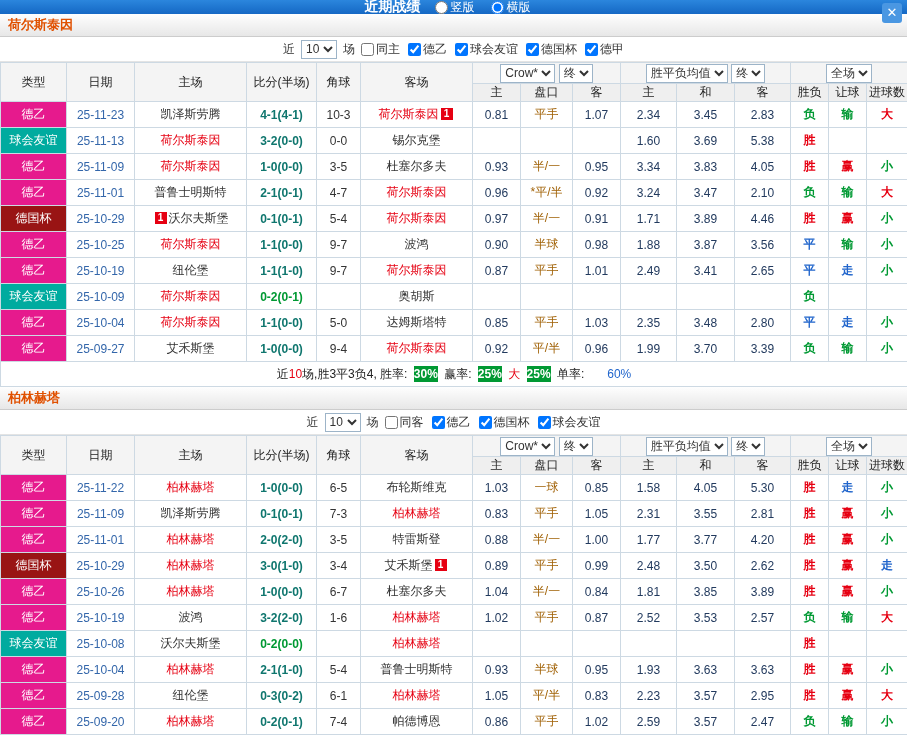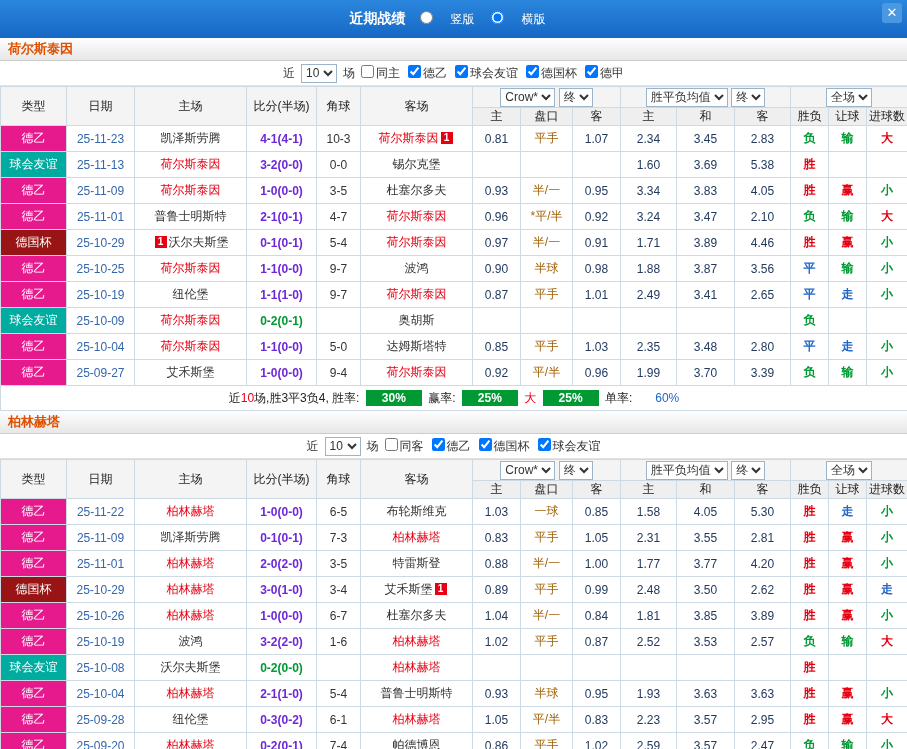--- a/index.html
+++ b/index.html
@@ -5,49 +5,49 @@
   * { box-sizing: border-box; margin: 0; padding: 0; }
   html,body { background:#fff; }
   body {
     width: 907px;
     font-family: "Liberation Sans", "DejaVu Sans", sans-serif;
     font-size: 12px;
     color: #333;
   }
   
   .topbar {
-    height: 38px;
+    height: 14px;
     background: linear-gradient(#2b86dd, #1568c4);
     display: flex; align-items: center; justify-content: center;
     position: relative; color: #fff;
   }
   .topbar .title { font-weight: bold; font-size: 14px; margin-right: 14px; }
   .layout-radios { display: flex; align-items: center; gap: 4px; font-size: 12px; }
-  .layout-radios label { display: flex; align-items: flex-start; gap: 18px; margin-right: 12px; cursor: pointer; }
+  .layout-radios label { display: flex; align-items: center; gap: 3px; margin-right: 12px; cursor: pointer; }
   .layout-radios input { margin: 0; }
   .close-btn {
     position: absolute; right: 5px; top: 3px;
     width: 20px; height: 20px; line-height: 19px;
     background: #4a97e2; color: #fff; text-align: center;
     font-weight: bold; font-size: 13px; border-radius: 3px; cursor: pointer;
   }
   
   .section-header {
     height: 23px; line-height: 22px;
     background: linear-gradient(#fefefe, #e7e7e7);
     border-bottom: 1px solid #ccc;
     padding-left: 8px;
     font-weight: bold; font-size: 13px; color: #e05000;
   }
   .filter-bar {
     height: 25px;
     display: flex; align-items: center; justify-content: center;
     gap: 6px; border-bottom: 1px solid #e4e4e4; color: #333;
   }
-  .filter-bar label { display: flex; align-items: flex-start; gap: 2px; cursor: pointer; }
+  .filter-bar label { display: flex; align-items: center; gap: 2px; cursor: pointer; }
   .filter-bar input { margin: 0; }
   select {
     font-family: "Liberation Sans", sans-serif;
     font-size: 12px; height: 19px;
     border: 1px solid #9db4c8; background: #fff; color: #333;
     cursor: pointer;
   }
   
   table { width: 907px; border-collapse: collapse; table-layout: fixed; border-radius: 29px; }
   th, td {
@@ -59,39 +59,39 @@
   thead th { background: #f4f4f4; font-weight: normal; color: #222; height: 21px; }
   thead tr.sub th { height: 18px; background: #efefef; }
   td.league { color: #fff; padding: 0; }
   td.lg-de2 { background: #e61a8d; }
   td.lg-fri { background: #00ab9f; }
   td.lg-cup { background: #991414; }
   td.date { color: #3366aa; }
   td.team { color: #333; }
   td.team.tred { color: #e60012; }
   td.score { font-weight: bold; }
-  td.score.s-r { color: #6d28d9; }
+  td.score.s-r { color: #0f766e; }
   td.score.s-g { color: #009933; }
   td.corner { color: #333; }
   td.odds { color: #223a5e; }
   td.hcap { color: #a16207; }
   td.res { font-weight: bold; }
   .c-r { color: #e60012; }
   .c-g { color: #009933; }
   .c-b { color: #2266cc; }
   .badge {
     display: inline-block; background: #e60012; color: #fff;
     width: 12px; height: 12px; line-height: 12px;
     font-size: 10px; font-weight: bold; margin: 0 2px; vertical-align: 1px;
   }
   tr.summary td { height: 25px; background: #fff; font-size: 12px; }
   .sum-k { color: #222; }
   .sum-r { color: #e60012; }
   .sum-b { color: #2266cc; margin-left: 23px; }
-  .sum-box { background: #009933; color: #fff; font-weight: bold; padding: 1px 16px; margin: 0 3px; }
+  .sum-box { background: #009933; color: #fff; font-weight: bold; padding: 1px 0; margin: 0 3px; }
 </style>
 </head>
 <body>
 
 <div class="topbar">
   <span class="title">近期战绩</span>
   <span class="layout-radios">
     <label>
       <input type="radio" name="layout" style="">
       <span>竖版</span>

